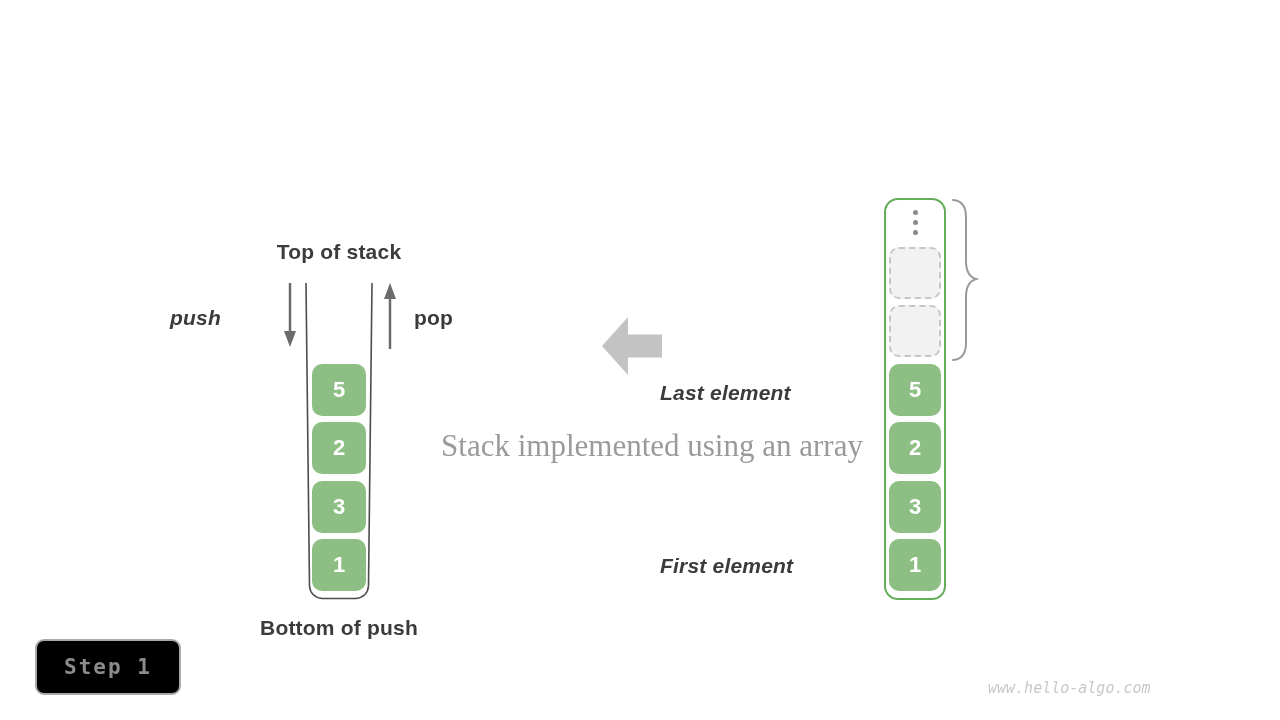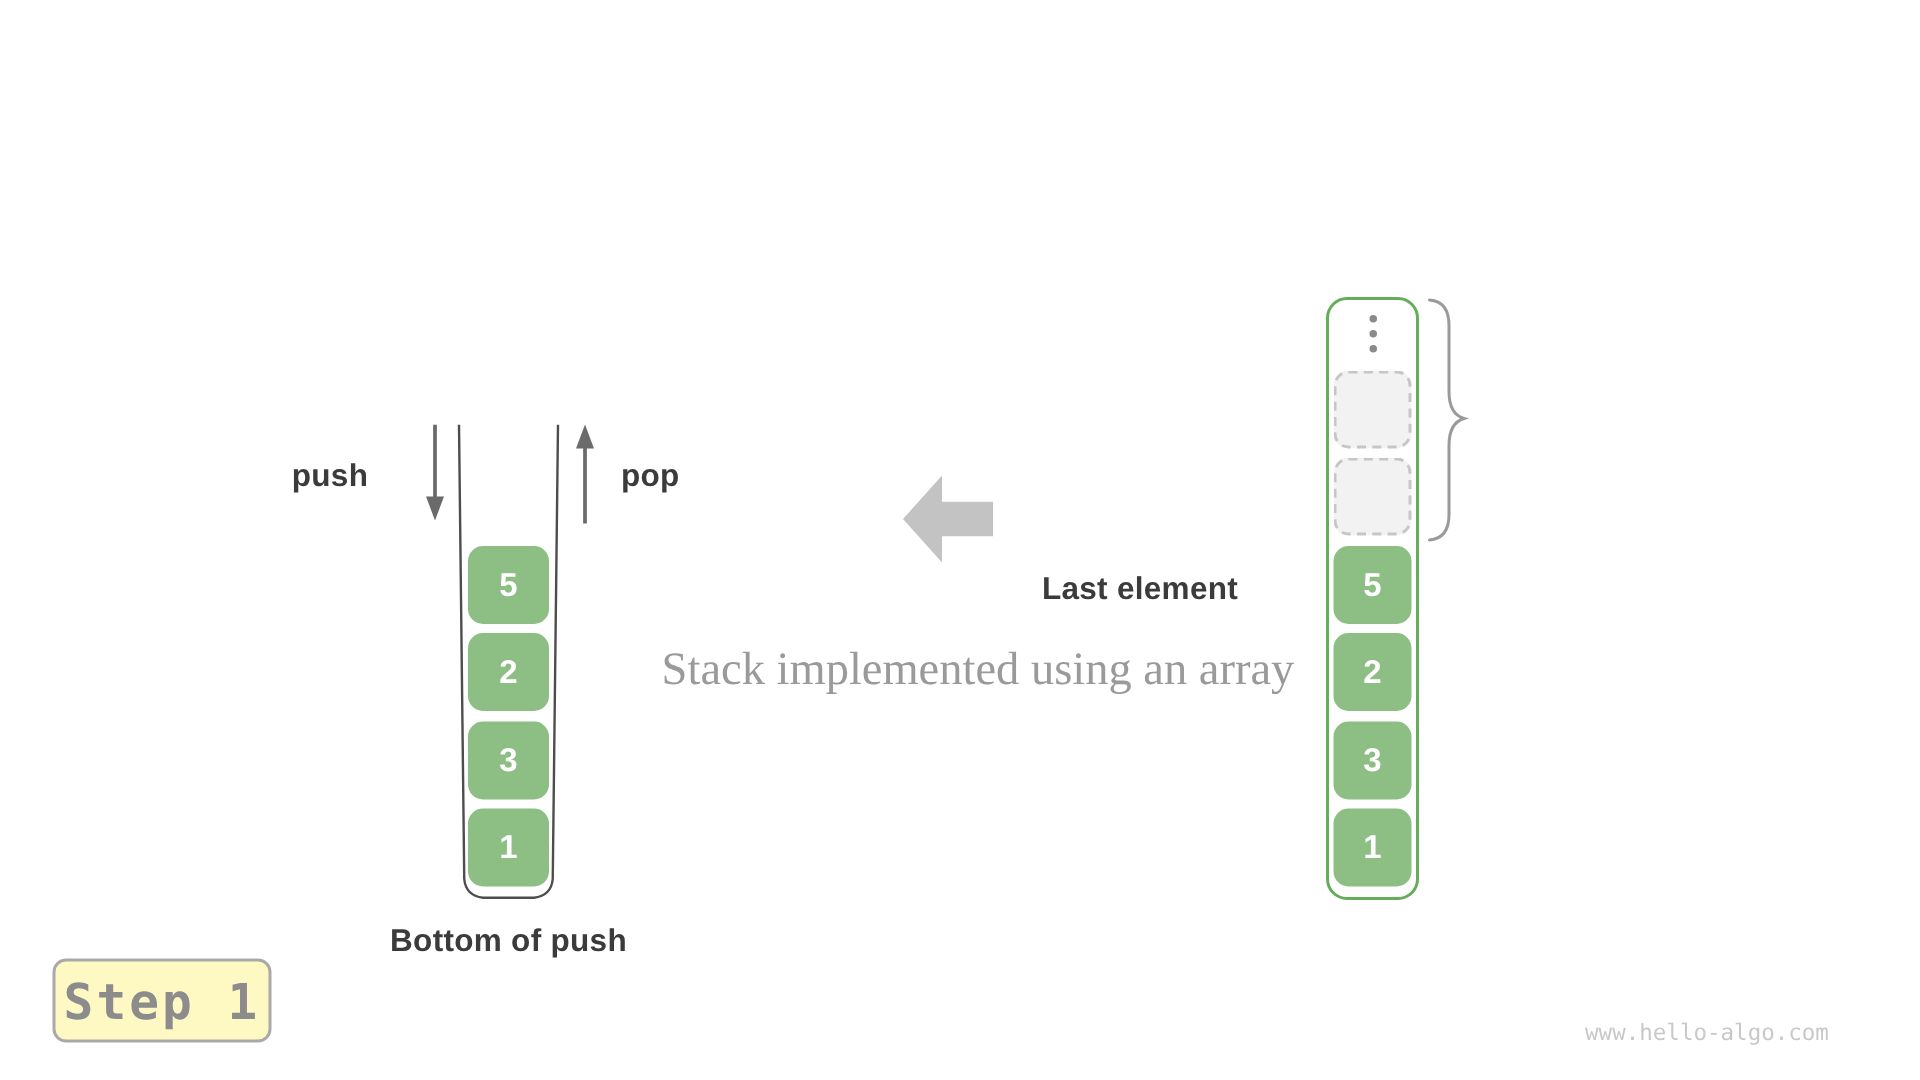--- a/index.html
+++ b/index.html
@@ -4,21 +4,21 @@
 <style>
   html,body{margin:0;padding:0;background:#ffffff;}
   #canvas{
     position:relative;width:1280px;height:720px;background:#ffffff;
     font-family:"Liberation Sans",sans-serif;overflow:hidden;
   }
   .abs{position:absolute;}
   .dark-label{font-weight:bold;font-size:21px;color:#3b3b3b;letter-spacing:.2px;}
   .gray-bold{font-weight:bold;font-size:21px;color:#9a9a9a;}
   .center-text{text-align:center;}
-  .right-text{text-align:center;}
+  .right-text{text-align:left;font-style:italic;}
   
   .gbox{
     width:54px;height:52px;border-radius:10px;background:#8dbe84;
     color:#ffffff;font-weight:bold;font-size:22px;
     display:flex;align-items:center;justify-content:center;
   }
   .gbox.narrow{width:52px;}
   
   .slot{
     width:52px;height:52px;border-radius:10px;background:#f2f2f2;
@@ -29,34 +29,35 @@
     width:62px;height:402px;border:2px solid #65ac5b;border-radius:14px;
     background:#ffffff;box-sizing:border-box;
   }
   
   .dot{width:5px;height:5px;border-radius:50%;background:#8a8a8a;margin:5px auto;}
   
   .caption{font-size:31px;color:#9a9a9a;font-family:Liberation Serif, serif;}
   
   .step-badge{
     width:146px;height:56px;border:2px solid #a9a9a9;border-radius:9px;
-    background:#fef9c3;box-sizing:border-box;
+    background:#000000;box-sizing:border-box;
     display:flex;align-items:center;justify-content:center;
     font-family:"DejaVu Sans Mono",monospace;font-weight:bold;
-    font-size:33px;color:#8c8c8c;letter-spacing:2px;
+    font-size:21px;color:#8c8c8c;letter-spacing:2px;
   }
   .watermark{
     font-family:"DejaVu Sans Mono",monospace;font-size:15px;color:#c8c8c8;
   }
 </style>
 </head>
 <body>
 
 <div id="canvas">
 
+  <div class="abs dark-label center-text" style="left:239px;top:240px;width:200px;">Top of stack</div>
 
   <div class="abs dark-label right-text" style="left:170px;top:306px;width:100px;">push</div>
   <svg class="abs" style="left:280px;top:283px;" width="20" height="68" viewBox="0 0 20 68">
     <line x1="10" y1="0" x2="10" y2="50" stroke="#6b6b6b" stroke-width="2.5"></line>
     <polygon points="4,48 16,48 10,64" fill="#6b6b6b"></polygon>
   </svg>
 
   <svg class="abs" style="left:380px;top:283px;" width="20" height="68" viewBox="0 0 20 68">
     <polygon points="4,16 16,16 10,0" fill="#6b6b6b"></polygon>
     <line x1="10" y1="14" x2="10" y2="66" stroke="#6b6b6b" stroke-width="2.5"></line>
@@ -73,20 +74,21 @@
   <div class="abs gbox" style="left:312px;top:539px;">1</div>
 
   <div class="abs dark-label center-text" style="left:239px;top:616px;width:200px;">Bottom of push</div>
 
   <svg class="abs" style="left:602px;top:317px;" width="60" height="58" viewBox="0 0 60 58">
     <polygon points="0,29 26,0 26,17.5 60,17.5 60,40.5 26,40.5 26,58" fill="#c3c3c3"></polygon>
   </svg>
   <div class="abs caption center-text" style="left:402px;top:428px;width:500px;">Stack implemented using an array</div>
 
   <div class="abs dark-label right-text" style="left:660px;top:381px;width:200px;">Last element</div>
+  <div class="abs dark-label right-text" style="left:660px;top:554px;width:200px;">First element</div>
 
   <div class="abs array-frame" style="left:884px;top:198px;"></div>
 
   <div class="abs" style="left:905px;top:205px;width:20px;">
     <div class="dot"></div>
       <div class="dot"></div>
       <div class="dot"></div>
   </div>
 
   <div class="abs slot" style="left:889px;top:247px;"></div>

